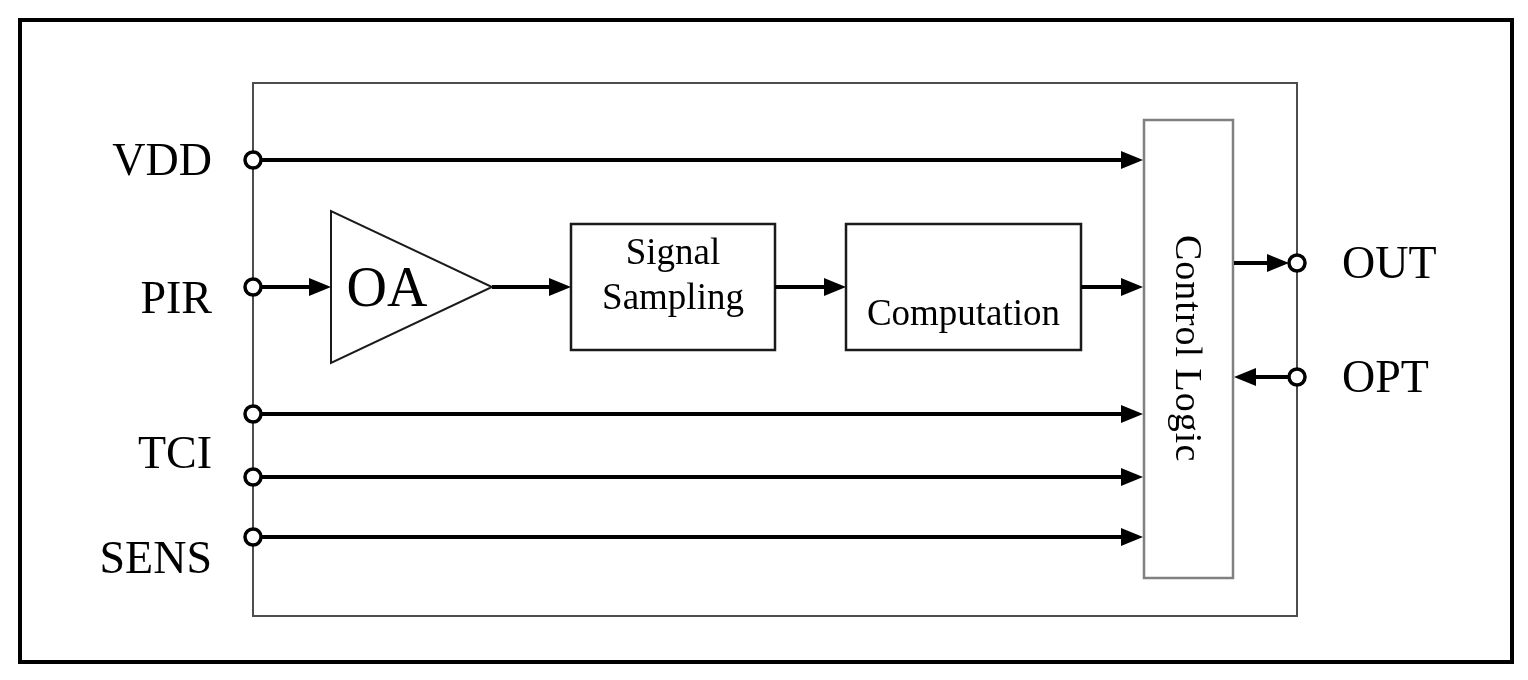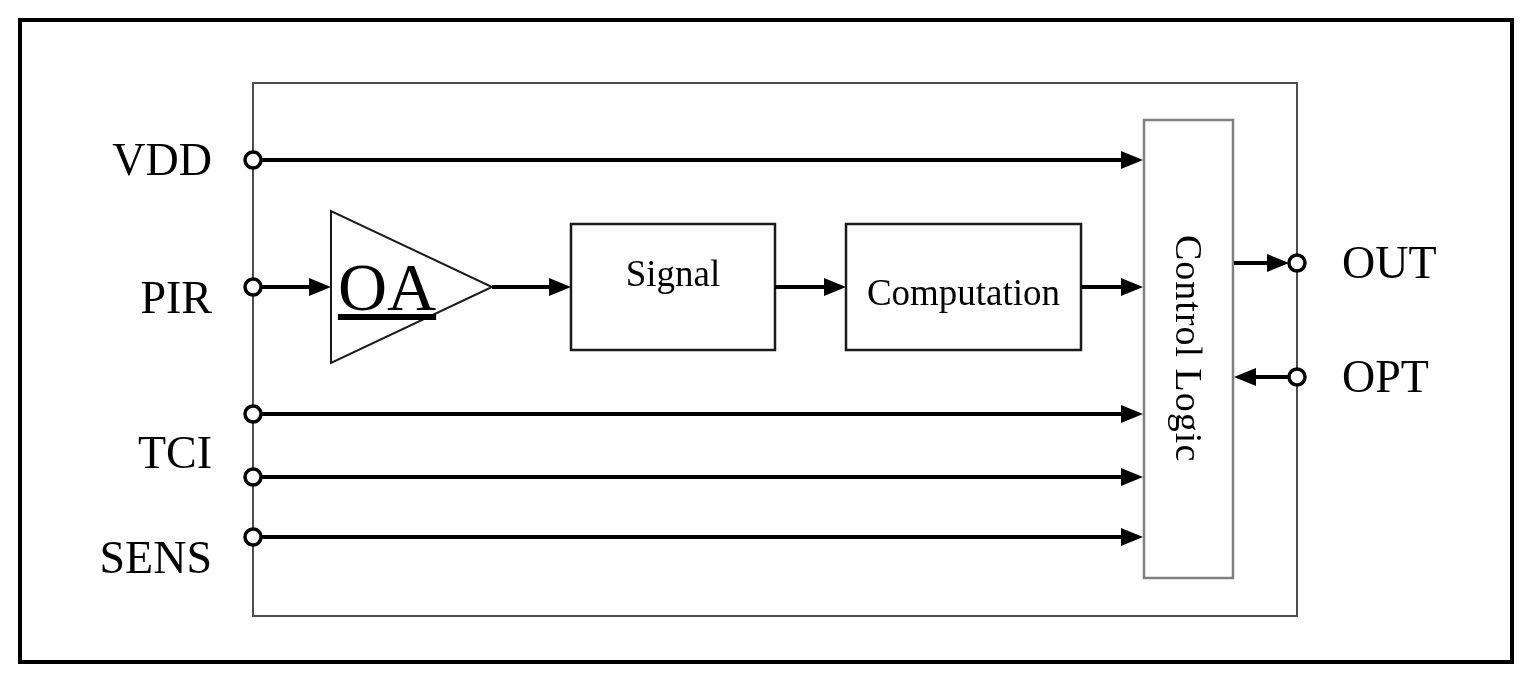--- a/index.html
+++ b/index.html
@@ -13,30 +13,30 @@
     overflow: hidden;
     padding-left: 34px;
   }
   #diagram-svg { position: absolute; left: 0; top: 0; }
   .label { position: absolute; white-space: nowrap; }
   .port-label { font-size: 46px; line-height: 52px; }
   .port-left  { left: 30px; width: 182px; text-align: right; }
   .port-right { left: 1342px; width: 200px; text-align: left; }
   .oa-label {
     left: 331px; top: 251px; width: 112px;
-    font-size: 68px; line-height: 72px; text-align: center; text-decoration: underline;
+    font-size: 56px; line-height: 72px; text-align: center;
   }
   .block-label {
     position: absolute;
     display: flex; flex-direction: column;
     align-items: center; justify-content: center;
     font-size: 37px; line-height: 45px; text-align: center;
   }
   .ss-label   { left: 571px; top: 224px; width: 204px; height: 99px; }
-  .comp-label { left: 846px; top: 220px; width: 235px; height: 144px; }
+  .comp-label { left: 846px; top: 240px; width: 235px; height: 144px; }
   .cl-label {
     left: 1144px; top: 120px; width: 89px; height: 458px;
     writing-mode: vertical-rl;
     font-size: 38px;
     letter-spacing: 1px;
   }
   .ink-line { stroke: #000000; stroke-width: 4; }
   .ink-fill { fill: #000000; }
   .pin { fill: #ffffff; stroke: #000000; stroke-width: 3.5; }
 </style>
@@ -103,19 +103,20 @@
   <div class="label port-label port-left" style="top:427px">TCI</div>
   <div class="label port-label port-left" style="top:532px">SENS</div>
 
   <div class="label port-label port-right" style="top:237px">OUT</div>
   <div class="label port-label port-right" style="top:351px">OPT</div>
 
   <div class="label oa-label">OA</div>
 
   <div class="block-label ss-label">
     <span>Signal</span>
+    <span>Sampling</span>
   </div>
 
   <div class="block-label comp-label">Computation</div>
 
   <div class="block-label cl-label">Control Logic</div>
 
 </div>
 
 </body></html>

